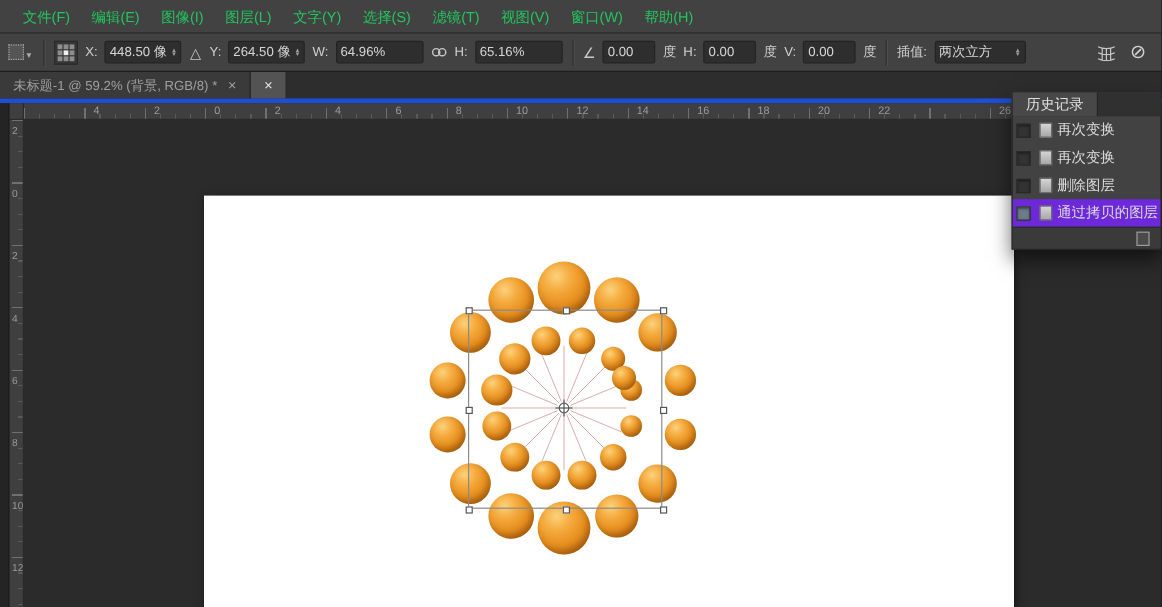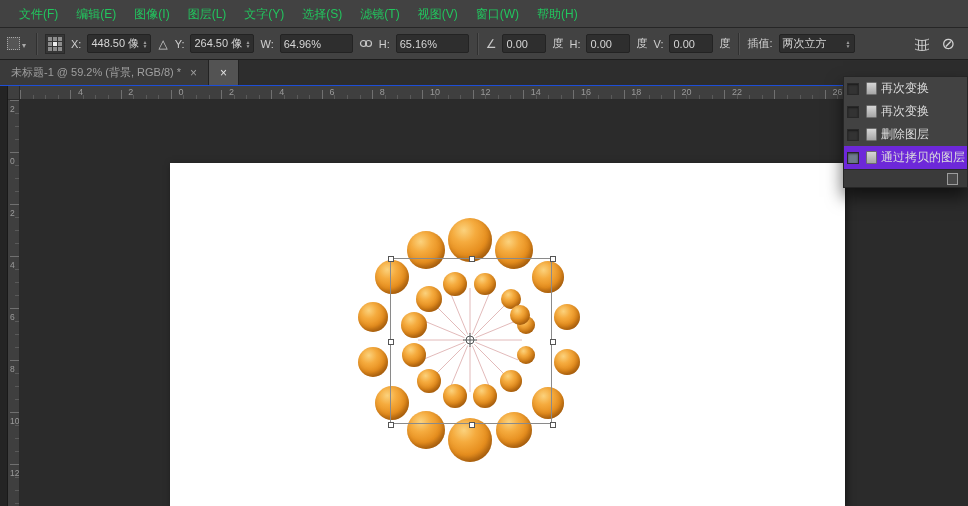--- a/index.html
+++ b/index.html
@@ -30,21 +30,21 @@
   .w64 { width:64px; } .w58 { width:73px; } .w44 { width:44px; } .w76 { width:76px; }
   .mini-stepper, .sel-stepper { display:flex; flex-direction:column; margin-left:auto;
            font-size:5px; line-height:4px; color:#9d9d9d; text-align:center; }
   .delta-btn { background:none; border:none; color:#c9c9c9; font-size:12px; padding:0 1px; cursor:default; }
   .angle-ic { color:#c9c9c9; font-size:12px; }
   .right-icons { display:flex; align-items:center; gap:12px; margin-left:auto; padding-right:8px; }
   .cancel-ic { color:#d2d2d2; font-size:16px; line-height:16px; }
 
   
   .tabbar { position:absolute; left:0; top:60px; width:100%; height:26px; background:#2d2d2d;
-            display:flex; border-bottom:1px solid #1d4ed8; }
+            display:flex; border-bottom:4px solid #1d4ed8; }
   .tab { display:flex; align-items:center; gap:9px; padding:0 11px; font-size:11px; color:#9f9f9f;
          background:#3a3a3a; border-right:1px solid #222; white-space:nowrap; }
   .tab.active { background:#535353; color:#e4e4e4; }
   .tab-close { font-size:12px; color:inherit; }
 
   
   .left-edge { position:absolute; left:0; top:86px; width:8px; bottom:0; background:#242424;
                border-right:1px solid #191919; }
   .corner { position:absolute; left:8px; top:86px; width:12px; height:14px; background:#3f3f3f;
             border-right:1px solid #2a2a2a; border-bottom:1px solid #2a2a2a; z-index:5; }
@@ -289,20 +289,23 @@
           <div class="handle" style="left: -3px; top: 80px;"></div>
           <div class="handle" style="left: 159px; top: 80px;"></div>
           <div class="handle" style="left: -3px; top: 163px;"></div>
           <div class="handle" style="left: 78px; top: 163px;"></div>
           <div class="handle" style="left: 159px; top: 163px;"></div>
         </div>
       </div>
   </div>
 
   <div class="history-panel">
+    <div class="hp-header">
+      <span class="hp-tab">历史记录</span>
+    </div>
     <div class="hp-body">
         <div class="hp-row">
           <span class="hp-well"></span>
           <span class="hp-page"></span>
           <span class="hp-label">再次变换</span>
         </div>
         <div class="hp-row">
           <span class="hp-well"></span>
           <span class="hp-page"></span>
           <span class="hp-label">再次变换</span>

